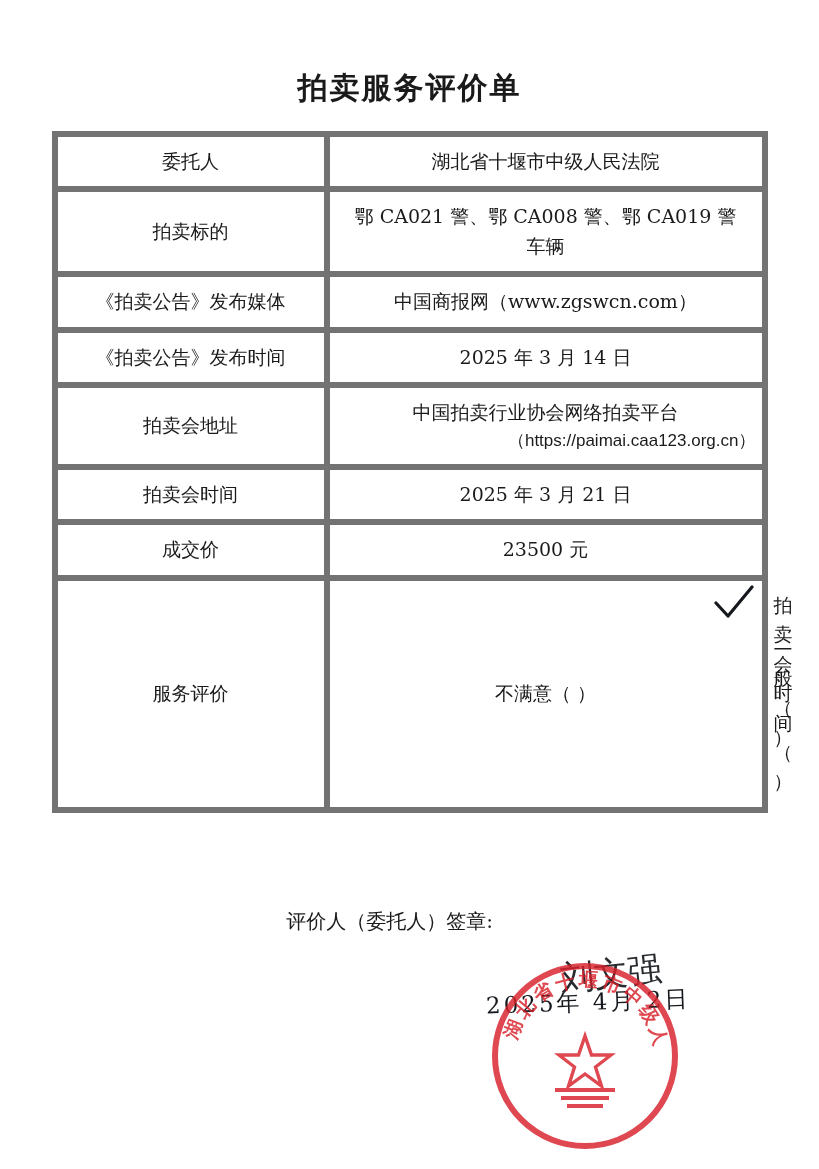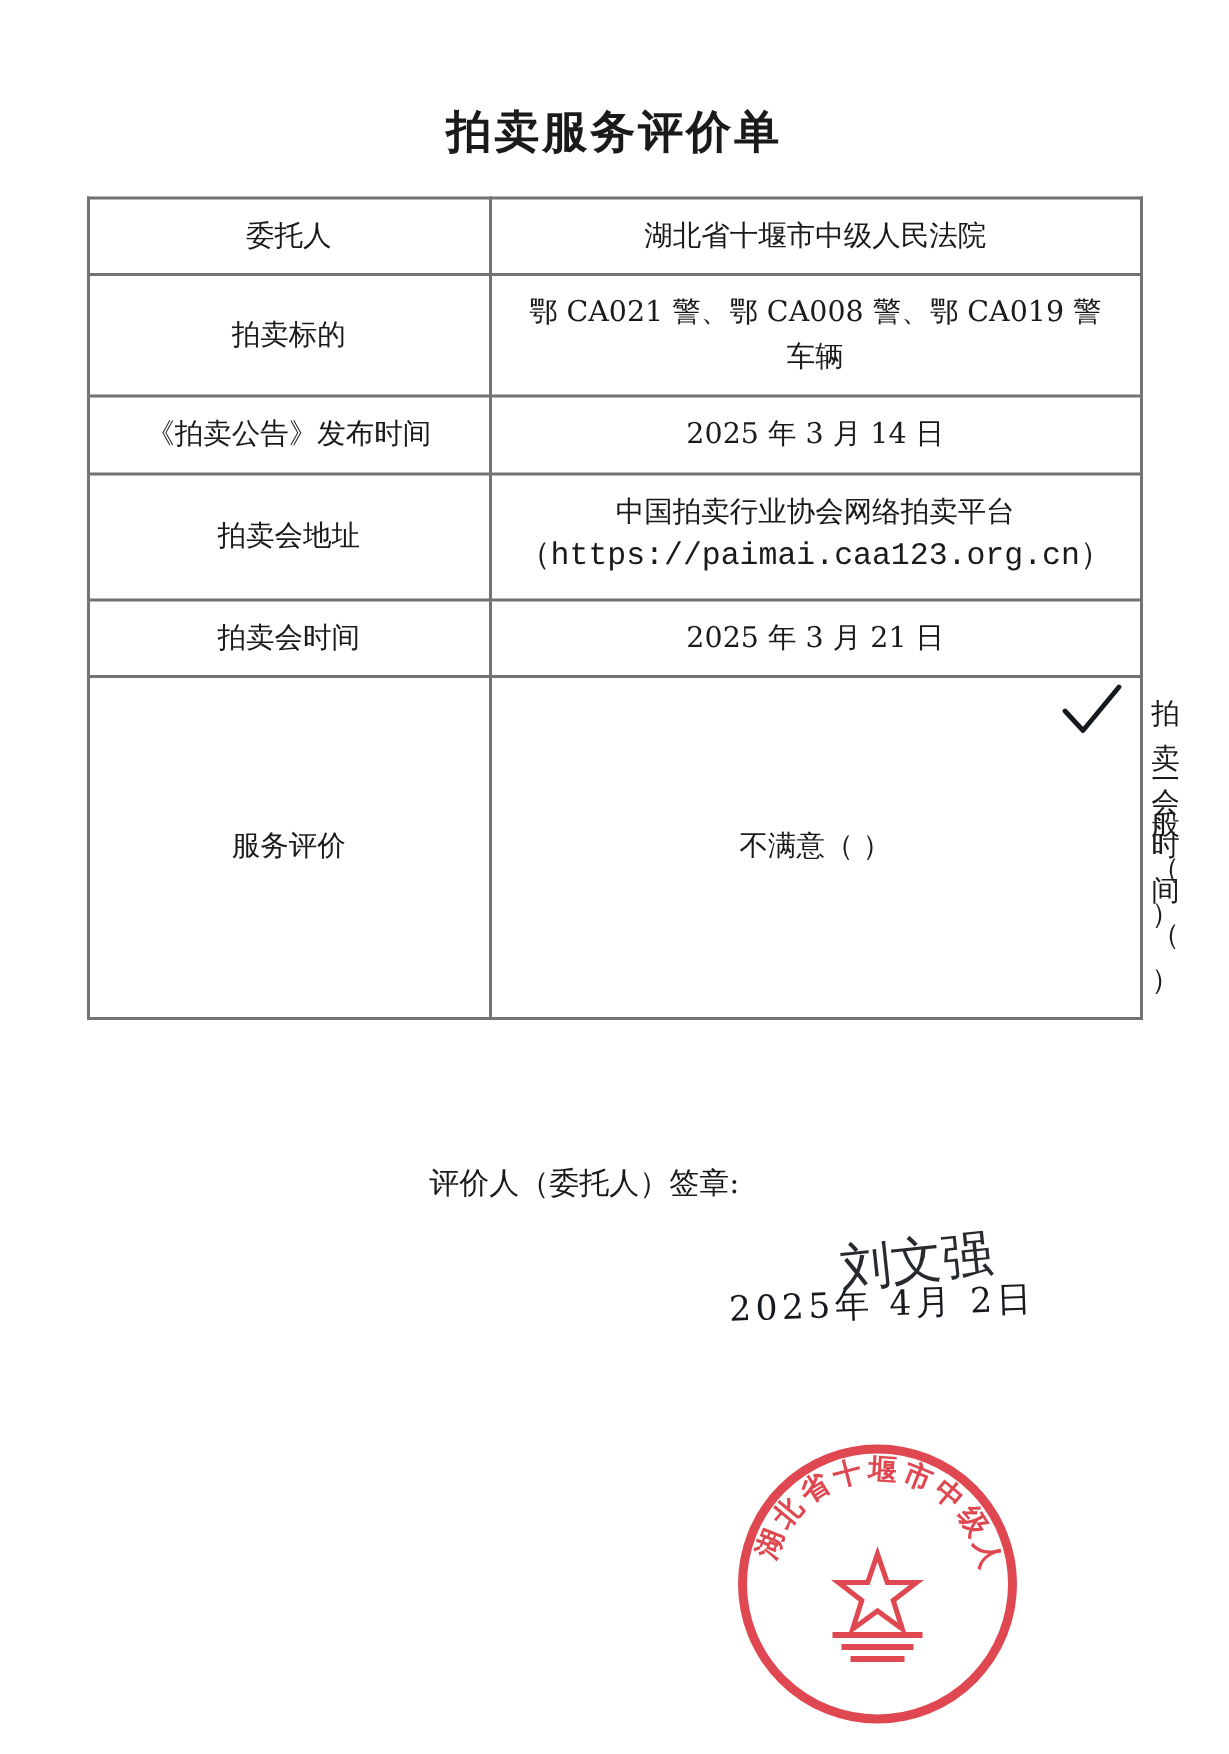--- a/index.html
+++ b/index.html
@@ -30,40 +30,41 @@
     margin-bottom: 22px;
     font-family: "DejaVu Serif", serif;
   }
   table.eval-table {
     border-collapse: collapse;
     width: 674px;
     margin: 0 auto;
     table-layout: fixed;
   }
   table.eval-table td {
-    border: 2px solid #737373;
+    border: 6px solid #737373;
     font-size: 19px;
     text-align: center;
     vertical-align: middle;
     padding: 10px 6px;
     line-height: 1.55;
     font-family: "DejaVu Serif", serif;
   }
   td.label-cell {
     width: 254px;
   }
   td.value-cell {
     width: 420px;
   }
   .value-line {
     display: block;
   }
   .mono {
-    font-family: Liberation Mono, monospace;
-    font-size: 21px;
+    font-family: Liberation Sans, sans-serif;
+    font-size: 17px;
+    text-align: right;
   }
   .rating-row td {
     padding: 14px 4px;
     font-size: 19px;
   }
   .rating-cell {
     position: relative;
   }
   .checkmark {
     position: absolute;
@@ -138,36 +139,48 @@
         </td>
       </tr>
       <tr>
         <td class="label-cell">拍卖标的</td>
         <td class="value-cell">
           <span class="value-line">鄂 CA021 警、鄂 CA008 警、鄂 CA019 警</span>
           <span class="value-line">车辆</span>
         </td>
       </tr>
       <tr>
+        <td class="label-cell">《拍卖公告》发布媒体</td>
+        <td class="value-cell">
+          <span class="value-line">中国商报网（www.zgswcn.com）</span>
+        </td>
+      </tr>
+      <tr>
         <td class="label-cell">《拍卖公告》发布时间</td>
         <td class="value-cell">
           <span class="value-line">2025 年 3 月 14 日</span>
         </td>
       </tr>
       <tr>
         <td class="label-cell">拍卖会地址</td>
         <td class="value-cell">
           <span class="value-line">中国拍卖行业协会网络拍卖平台</span>
           <span class="value-line mono">（https://paimai.caa123.org.cn）</span>
         </td>
       </tr>
       <tr>
         <td class="label-cell">拍卖会时间</td>
         <td class="value-cell">
           <span class="value-line">2025 年 3 月 21 日</span>
+        </td>
+      </tr>
+      <tr>
+        <td class="label-cell">成交价</td>
+        <td class="value-cell">
+          <span class="value-line">23500 元</span>
         </td>
       </tr>
       <tr class="rating-row">
         <td class="label-cell">服务评价</td>
         <td style="width:140px">不满意（ ）</td>
         <td style="width:126px">一般 （ ）</td>
         <td class="rating-cell" style="width:154px">
           <span>拍卖会时间（ ）</span>
           <svg class="checkmark" viewBox="0 0 40 36">
             <path d="M2 18 L14 31 L38 2" fill="none" stroke="#15181d" stroke-width="3.2" stroke-linecap="round" stroke-linejoin="round"></path>

